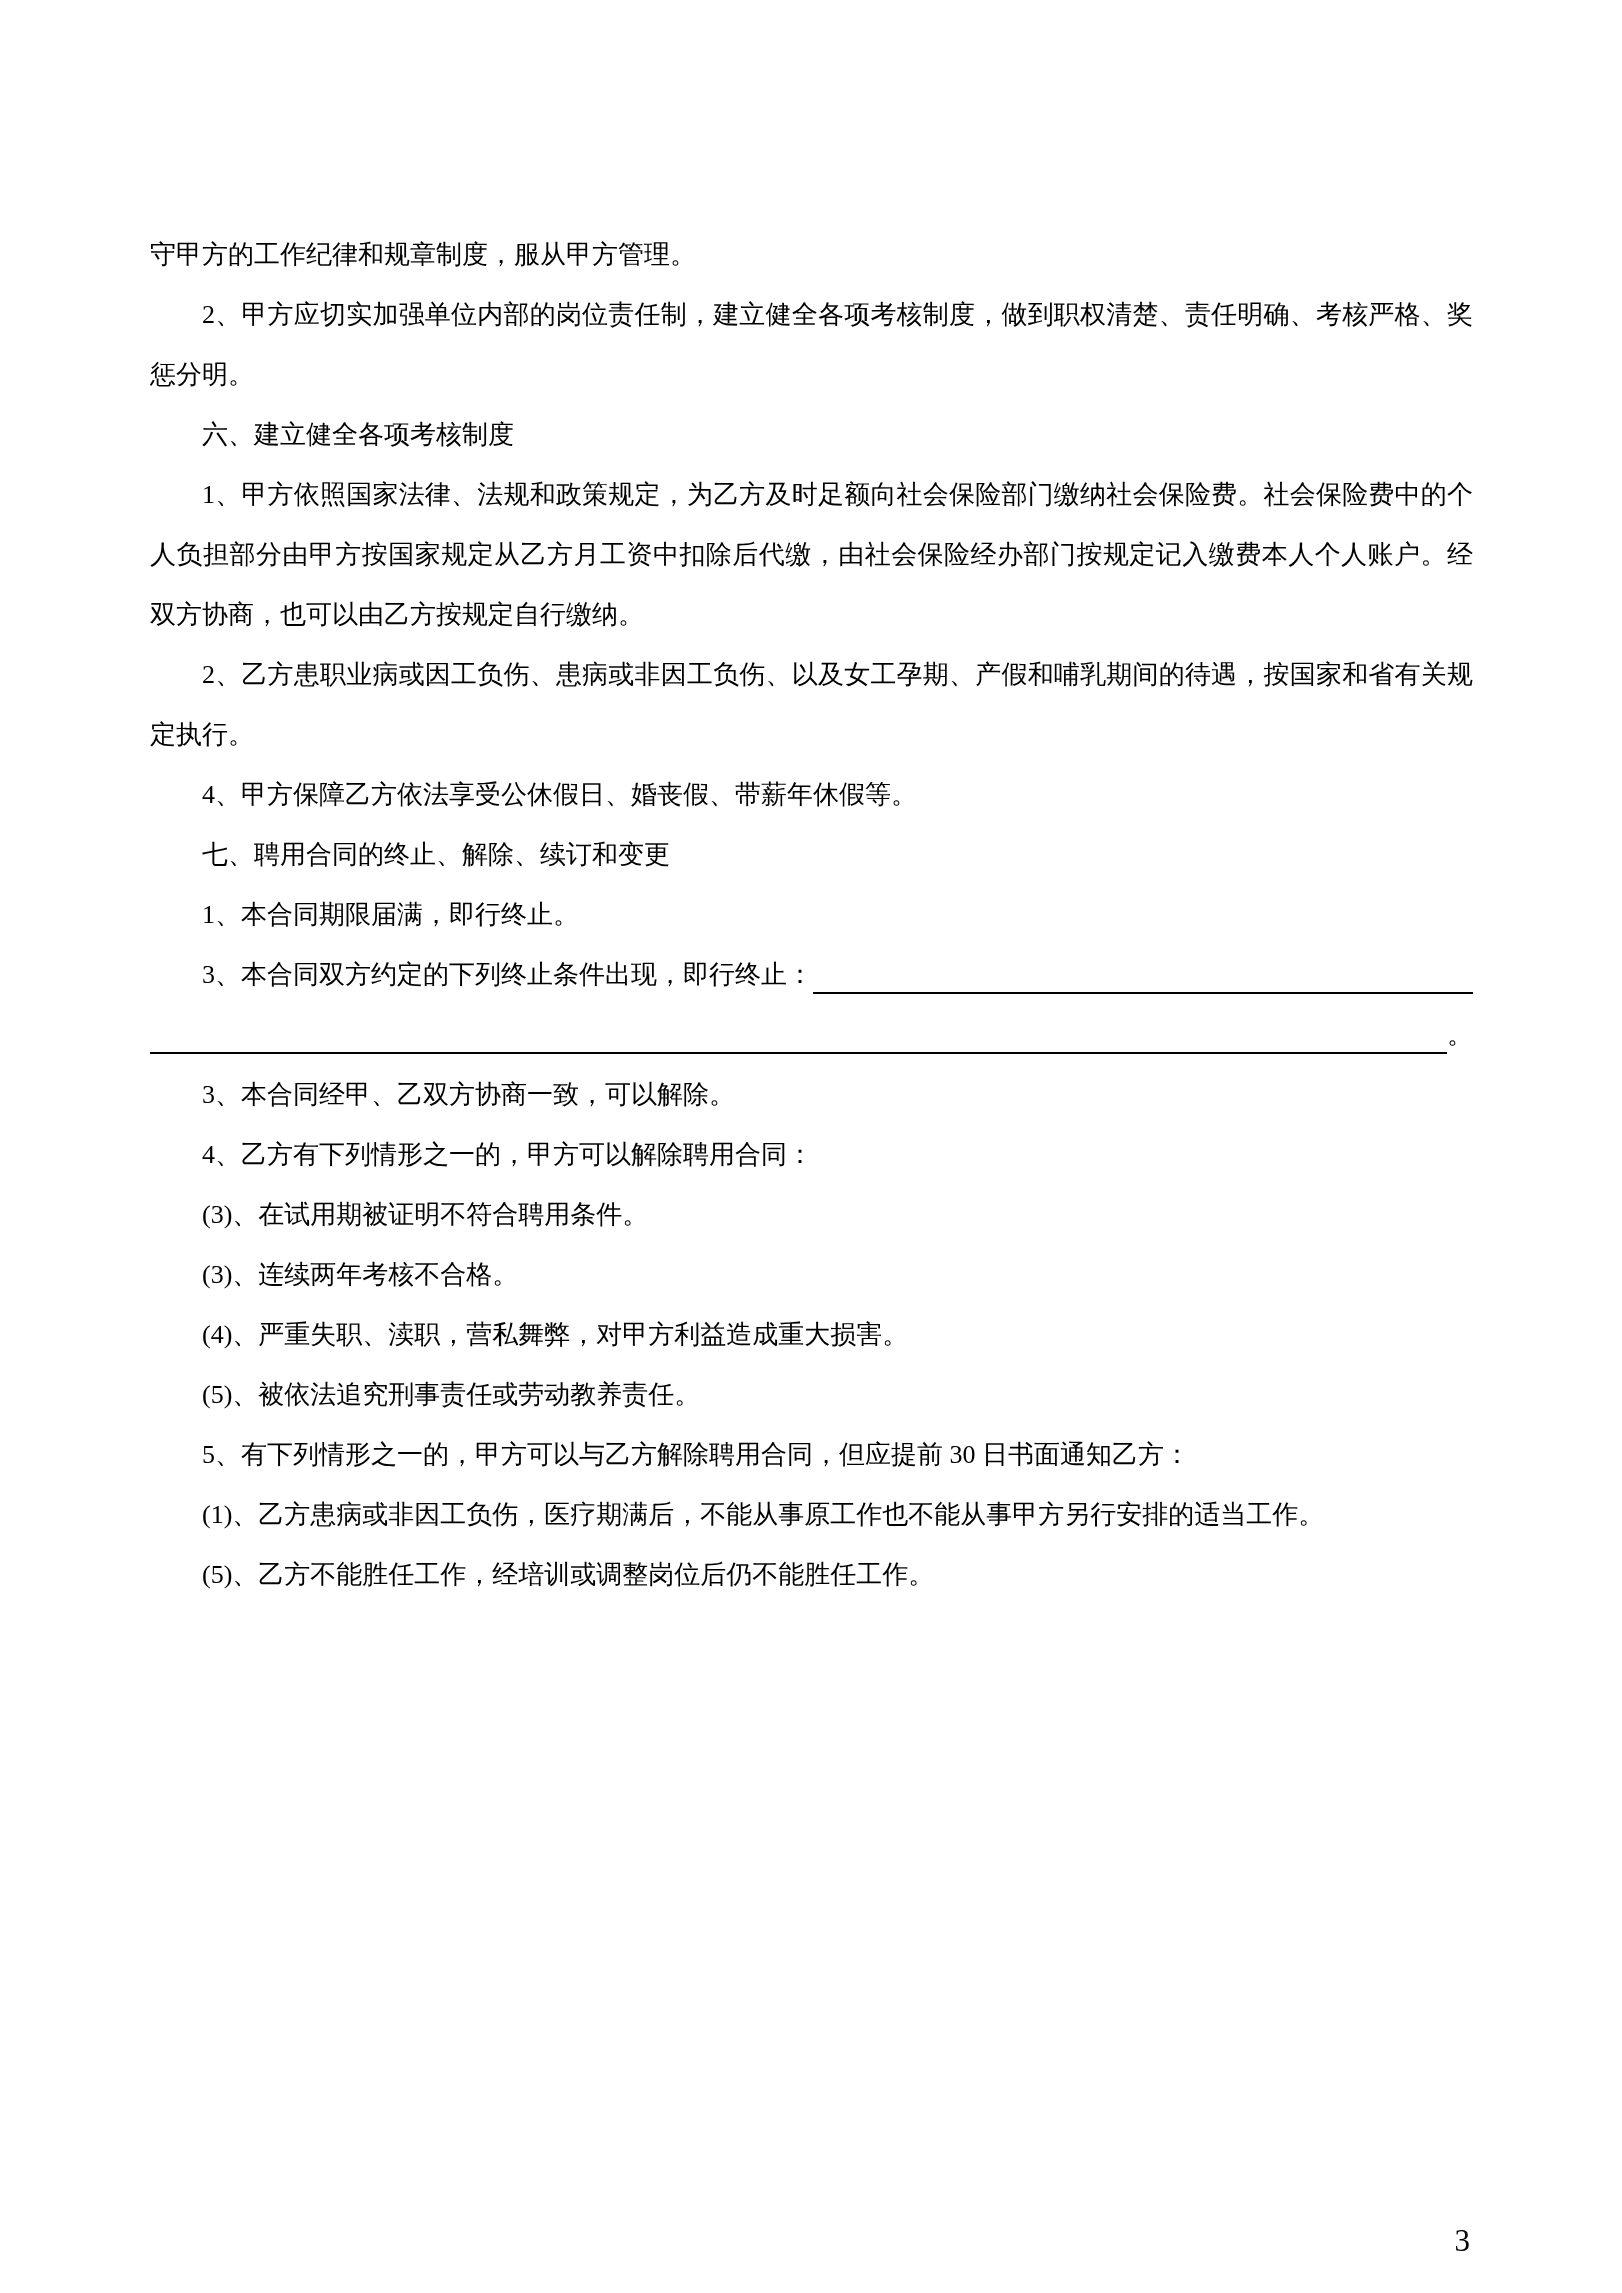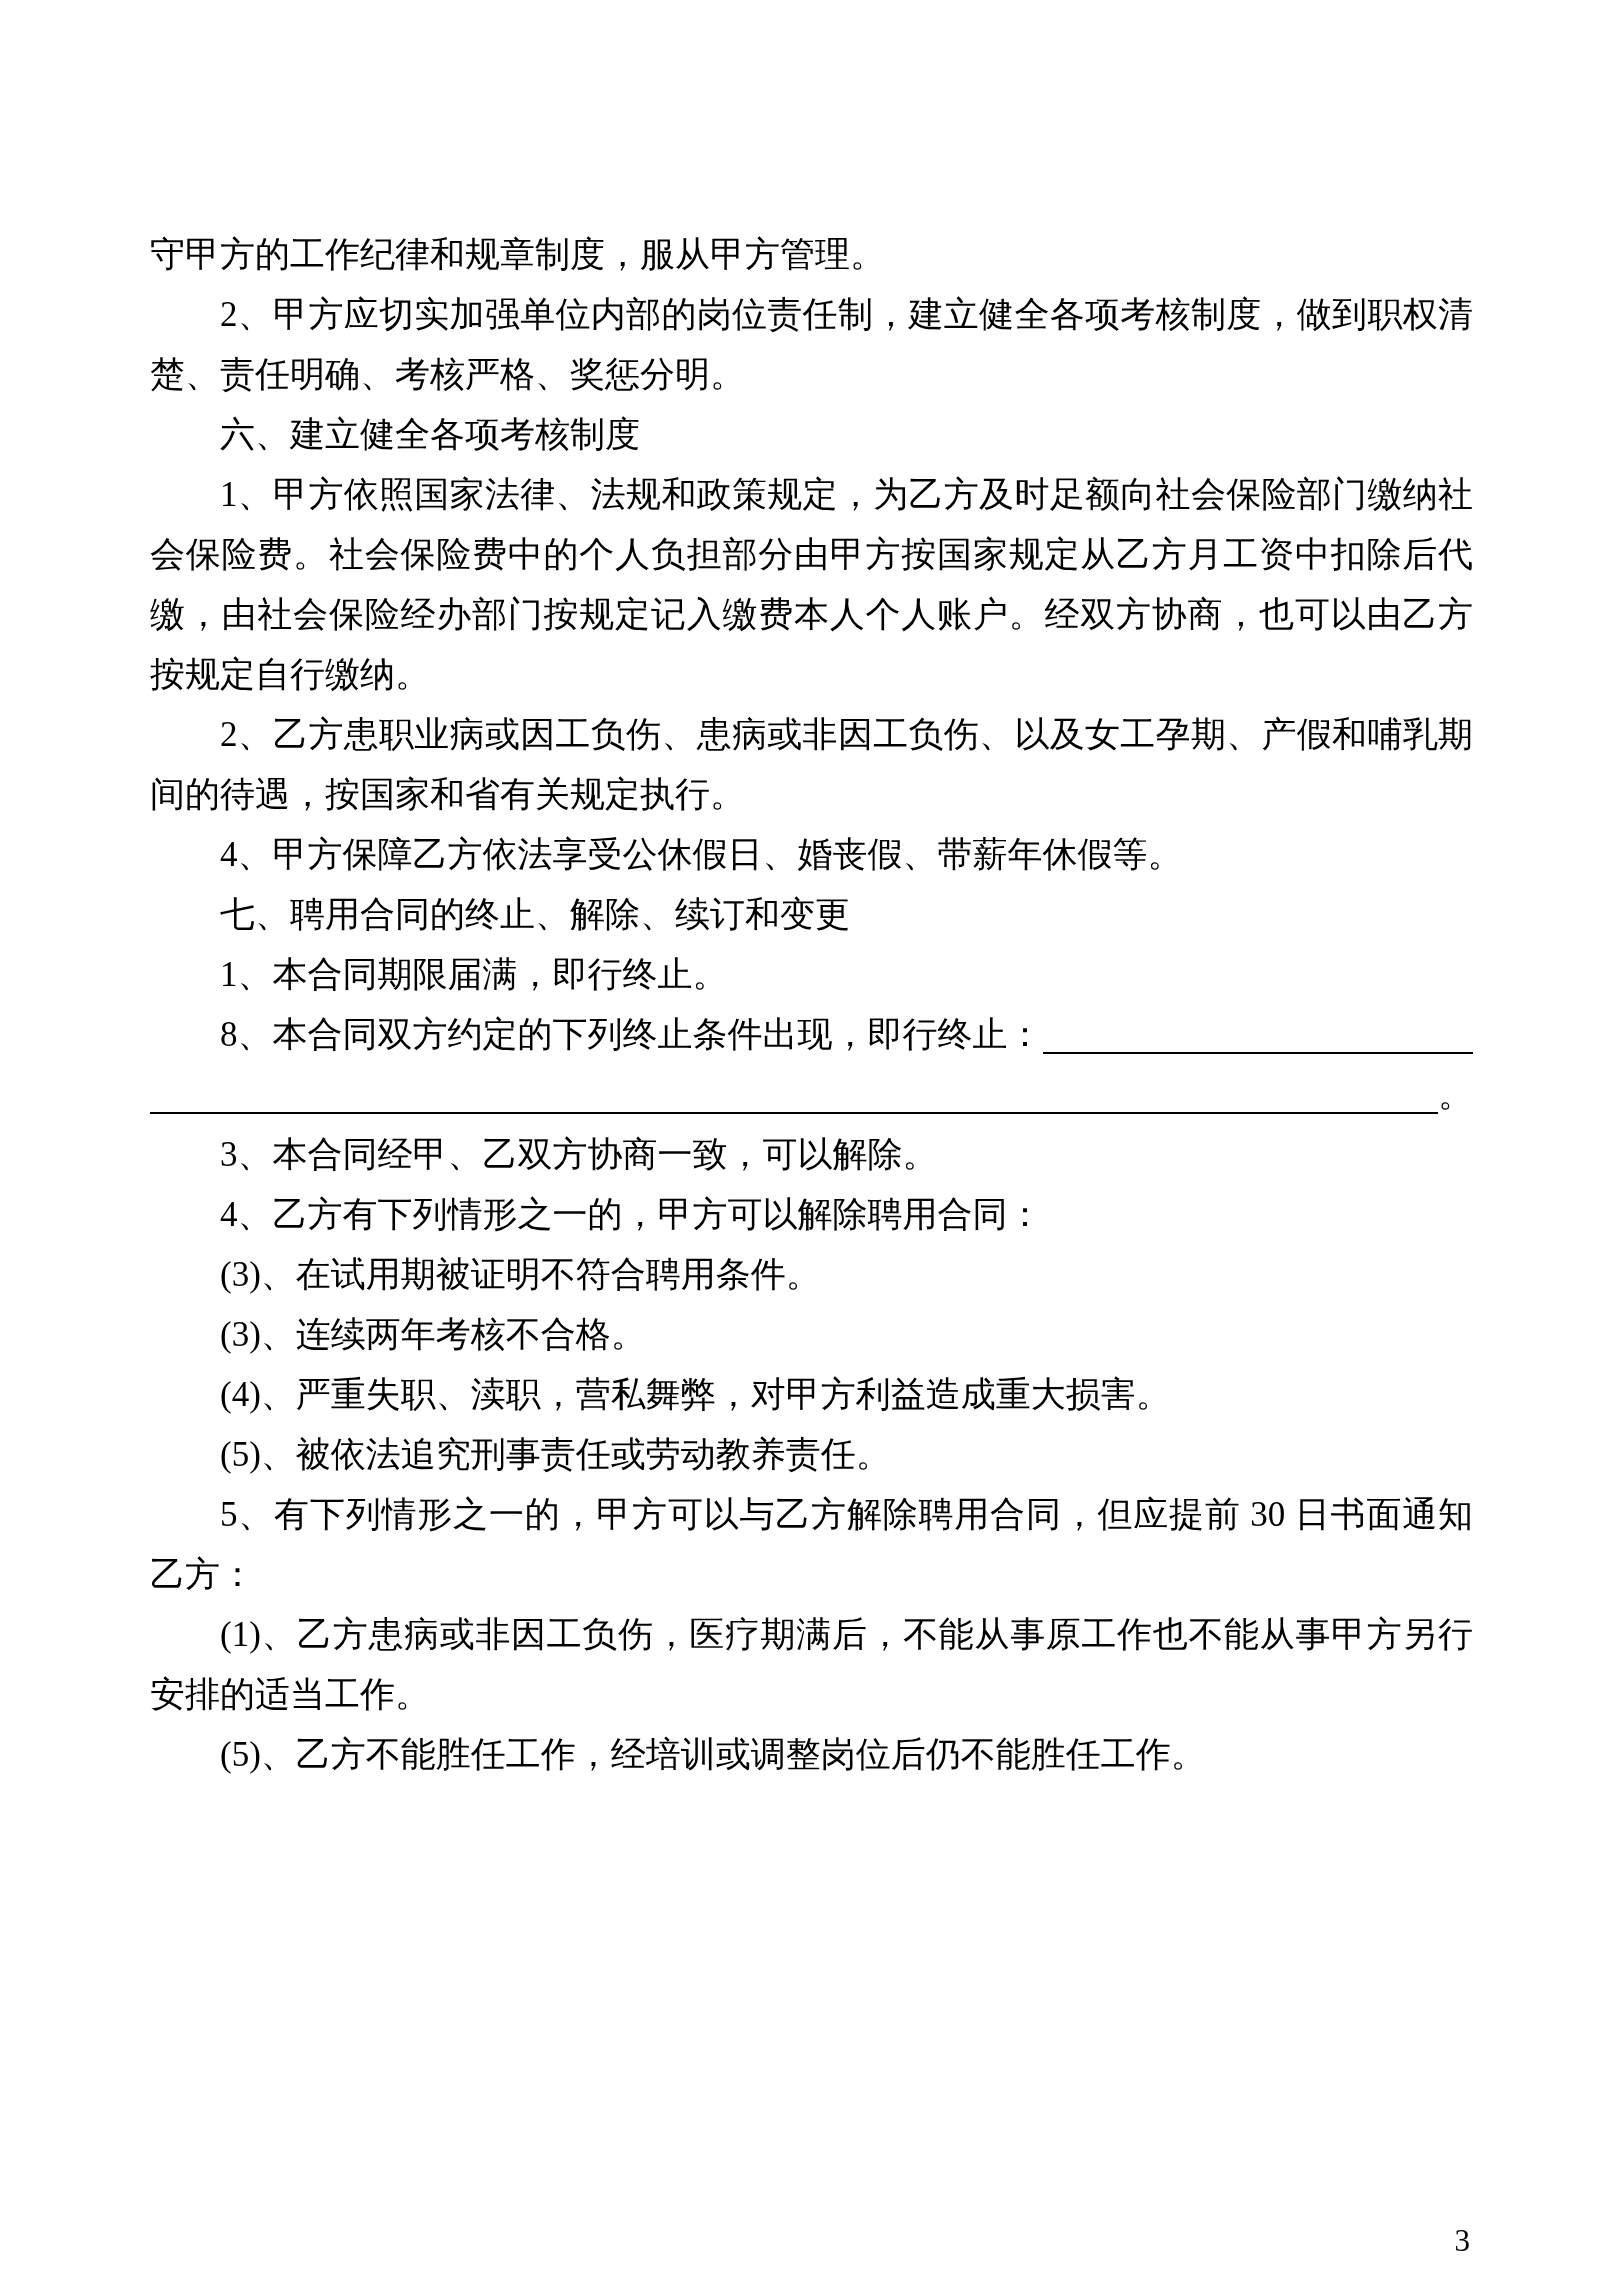--- a/index.html
+++ b/index.html
@@ -13,21 +13,21 @@
     overflow: hidden;
   }
   .sheet {
     position: absolute;
     inset: 0;
     padding: 225px 150px 0 150px;
     box-sizing: border-box;
   }
   p.clause {
     margin: 0;
-    font-size: 35px;
+    font-size: 26px;
     line-height: 60px;
     text-align: justify;
     word-break: break-all;
   }
   p.indent { text-indent: 2em; }
   p.flexline { display: flex; align-items: flex-end; text-align: left; }
   p.flexline.indent { text-indent: 0; padding-left: 2em; }
   p.flexline span.text { white-space: nowrap; }
   .blank {
     flex: 1 1 auto;
@@ -52,21 +52,21 @@
   <p class="clause">守甲方的工作纪律和规章制度，服从甲方管理。</p>
   <p class="clause indent">2、甲方应切实加强单位内部的岗位责任制，建立健全各项考核制度，做到职权清楚、责任明确、考核严格、奖惩分明。</p>
   <p class="clause indent">六、建立健全各项考核制度</p>
   <p class="clause indent">1、甲方依照国家法律、法规和政策规定，为乙方及时足额向社会保险部门缴纳社会保险费。社会保险费中的个人负担部分由甲方按国家规定从乙方月工资中扣除后代缴，由社会保险经办部门按规定记入缴费本人个人账户。经双方协商，也可以由乙方按规定自行缴纳。</p>
   <p class="clause indent">2、乙方患职业病或因工负伤、患病或非因工负伤、以及女工孕期、产假和哺乳期间的待遇，按国家和省有关规定执行。</p>
   <p class="clause indent">4、甲方保障乙方依法享受公休假日、婚丧假、带薪年休假等。</p>
   <p class="clause indent">七、聘用合同的终止、解除、续订和变更</p>
   <p class="clause indent">1、本合同期限届满，即行终止。</p>
 
   <p class="clause flexline indent">
-    <span class="text">8、本合同双方约定的下列终止条件出现，即行终止：</span>
+    <span class="text">3、本合同双方约定的下列终止条件出现，即行终止：</span>
     <span class="blank"></span>
   </p>
   <p class="clause flexline overhang">
     <span class="blank"></span>
     <span class="text">。</span>
   </p>
 
   <p class="clause indent">3、本合同经甲、乙双方协商一致，可以解除。</p>
   <p class="clause indent">4、乙方有下列情形之一的，甲方可以解除聘用合同：</p>
   <p class="clause indent">(3)、在试用期被证明不符合聘用条件。</p>

